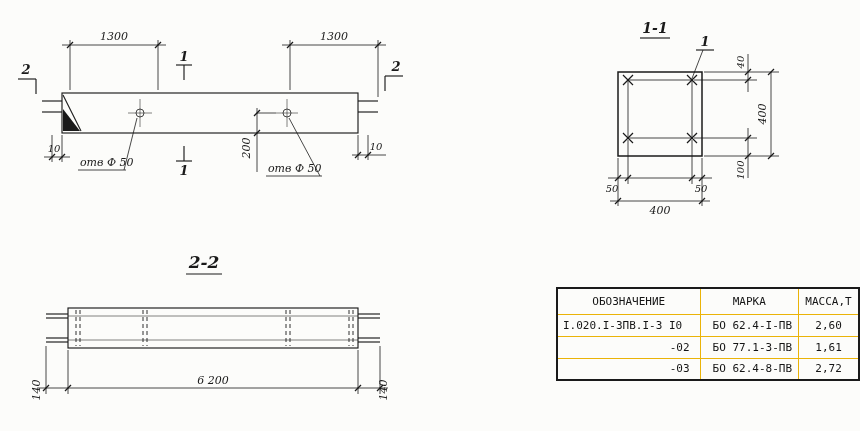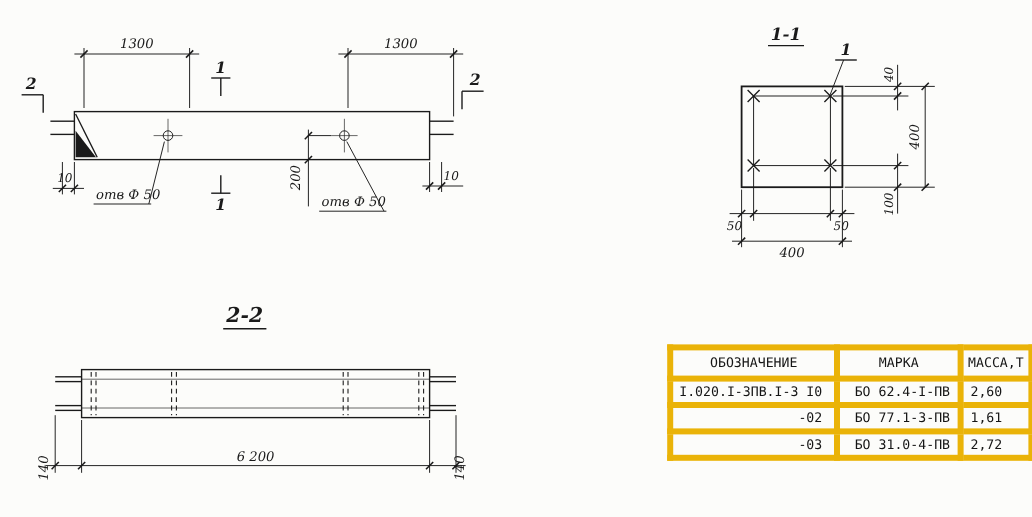--- a/index.html
+++ b/index.html
@@ -25,27 +25,27 @@
   .tick  { stroke-width:1.3; }
   .dash  { stroke-width:0.9; stroke-dasharray:4 3; }
   .fillb { fill:#1a1a1a; stroke:none; }
 
   .table-wrap { position:absolute; left:556px; top:287px; }
   table {
     border-collapse:collapse; border:2px solid #1a1a1a;
     font-family:"DejaVu Sans Mono","Liberation Mono",monospace;
     font-size:11px; color:#151515; background:#fcfcfa;
   }
-  th, td { border:5px solid #eab308; }
+  th, td { border:1px solid #eab308; }
   th { height:26px; font-weight:normal; text-align:center; padding:0 4px; }
   td { height:22px; padding:0 6px; white-space:nowrap; }
   td.c1 { width:144px; text-align:right; padding-right:10px; }
   td.c1.first { text-align:left; padding-left:5px; }
   td.c2 { width:82px; text-align:center;padding-left:12px; }
-  td.c3 { width:61px; text-align:left;margin-top:32px; }
+  td.c3 { width:61px; text-align:center;margin-top:32px; }
 </style>
 </head>
 <body>
 
 <svg class="sheet" width="860" height="431" viewBox="0 0 860 431">
 
   <g>
 
     <g>
       <rect x="62" y="93" width="296" height="40" class="med"></rect>
@@ -269,18 +269,18 @@
         <td class="c2">БО 62.4-I-ПВ</td>
         <td class="c3">2,60</td>
       </tr>
       <tr>
         <td class="c1">-02</td>
         <td class="c2">БО 77.1-3-ПВ</td>
         <td class="c3">1,61</td>
       </tr>
       <tr>
         <td class="c1">-03</td>
-        <td class="c2">БО 31.0-4-ПВ</td>
+        <td class="c2">БО 62.4-8-ПВ</td>
         <td class="c3">2,72</td>
       </tr>
     </tbody>
   </table>
 </div>
 
 </body></html>

